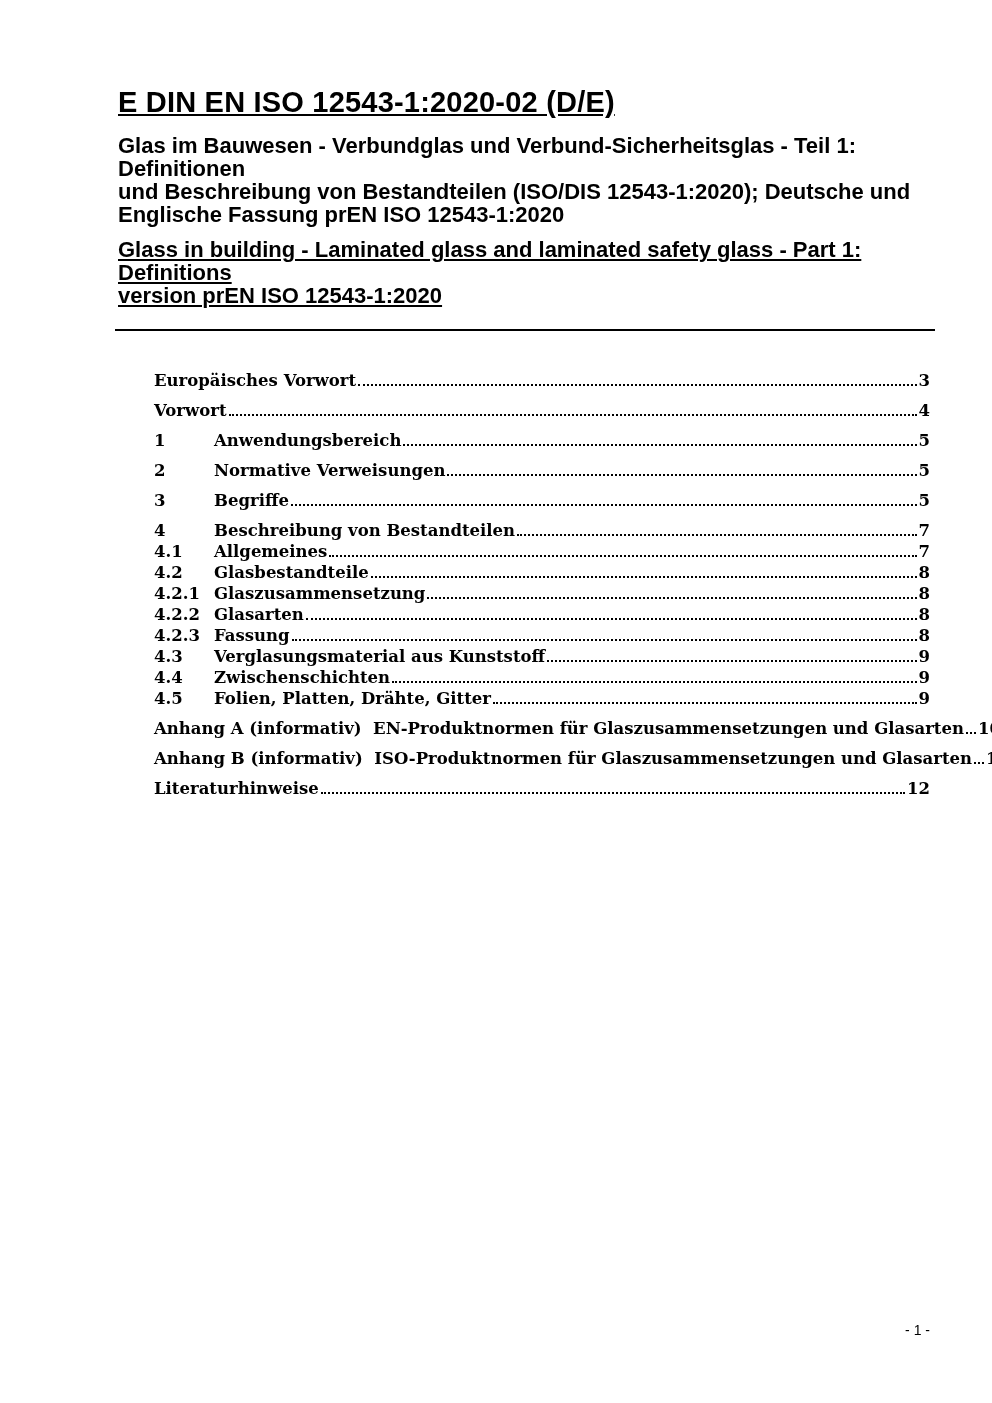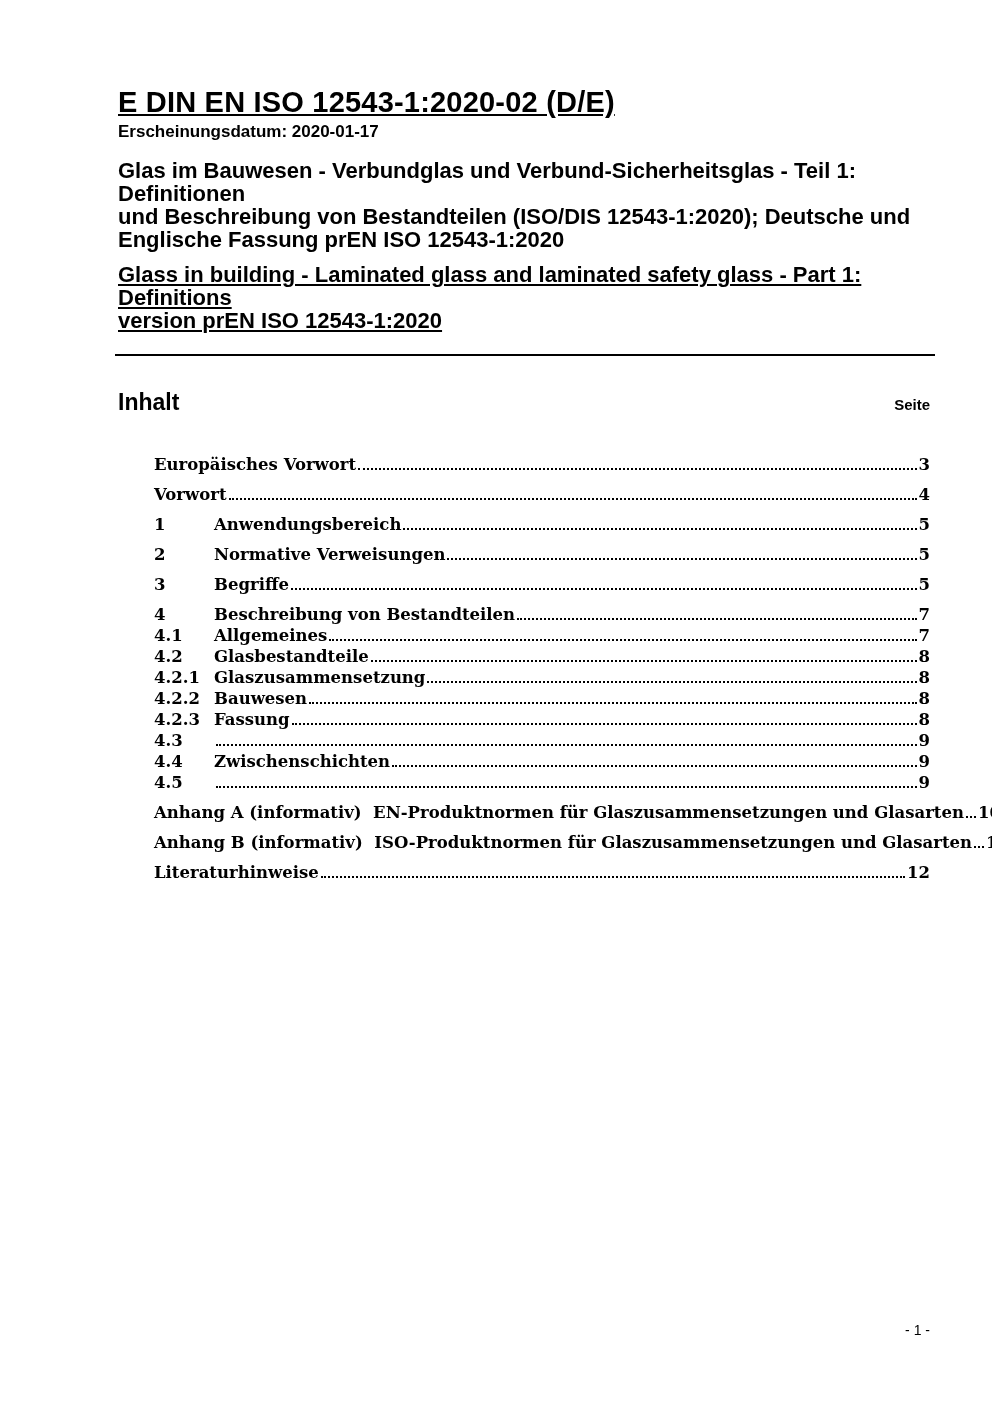--- a/index.html
+++ b/index.html
@@ -98,39 +98,34 @@
     line-height: 16px;
   }
 </style>
 </head>
 <body>
 
 <div class="content">
 
   <h1 class="doc-title">E DIN EN ISO 12543-1:2020-02 (D/E)</h1>
 
-  <div class="pubdate">Erscheinungsdatum: 2020-01-17</div>
 
   <div class="title-block de">
     <div>Glas im Bauwesen - Verbundglas und Verbund-Sicherheitsglas - Teil 1: Definitionen</div>
     <div>und Beschreibung von Bestandteilen (ISO/DIS 12543-1:2020); Deutsche und</div>
     <div>Englische Fassung prEN ISO 12543-1:2020</div>
   </div>
 
   <div class="title-block en">
     <div>Glass in building - Laminated glass and laminated safety glass - Part 1: Definitions</div>
     <div>version prEN ISO 12543-1:2020</div>
   </div>
 
   <hr class="header-rule">
 
-  <div class="toc-header">
-    <h2 class="toc-heading">Inhalt</h2>
-    <span class="toc-page-col">Seite</span>
-  </div>
 
   <div class="toc">
 
     <div class="toc-row">
       <span class="toc-label">Europäisches Vorwort</span>
       <span class="toc-dots"></span>
       <span class="toc-page">3</span>
     </div>
 
     <div class="toc-row spaced">
@@ -183,47 +178,49 @@
 
     <div class="toc-row">
       <span class="toc-num">4.2.1</span>
       <span class="toc-label">Glaszusammensetzung</span>
       <span class="toc-dots"></span>
       <span class="toc-page">8</span>
     </div>
 
     <div class="toc-row">
       <span class="toc-num">4.2.2</span>
-      <span class="toc-label">Bauwesen</span>
+      <span class="toc-label">Glasarten</span>
       <span class="toc-dots"></span>
       <span class="toc-page">8</span>
     </div>
 
     <div class="toc-row">
       <span class="toc-num">4.2.3</span>
       <span class="toc-label">Fassung</span>
       <span class="toc-dots"></span>
       <span class="toc-page">8</span>
     </div>
 
     <div class="toc-row">
       <span class="toc-num">4.3</span>
+      <span class="toc-label">Verglasungsmaterial aus Kunststoff</span>
       <span class="toc-dots"></span>
       <span class="toc-page">9</span>
     </div>
 
     <div class="toc-row">
       <span class="toc-num">4.4</span>
       <span class="toc-label">Zwischenschichten</span>
       <span class="toc-dots"></span>
       <span class="toc-page">9</span>
     </div>
 
     <div class="toc-row">
       <span class="toc-num">4.5</span>
+      <span class="toc-label">Folien, Platten, Drähte, Gitter</span>
       <span class="toc-dots"></span>
       <span class="toc-page">9</span>
     </div>
 
     <div class="toc-row spaced">
       <span class="toc-label">Anhang A (informativ)  EN-Produktnormen für Glaszusammensetzungen und Glasarten</span>
       <span class="toc-dots"></span>
       <span class="toc-page">10</span>
     </div>
 

